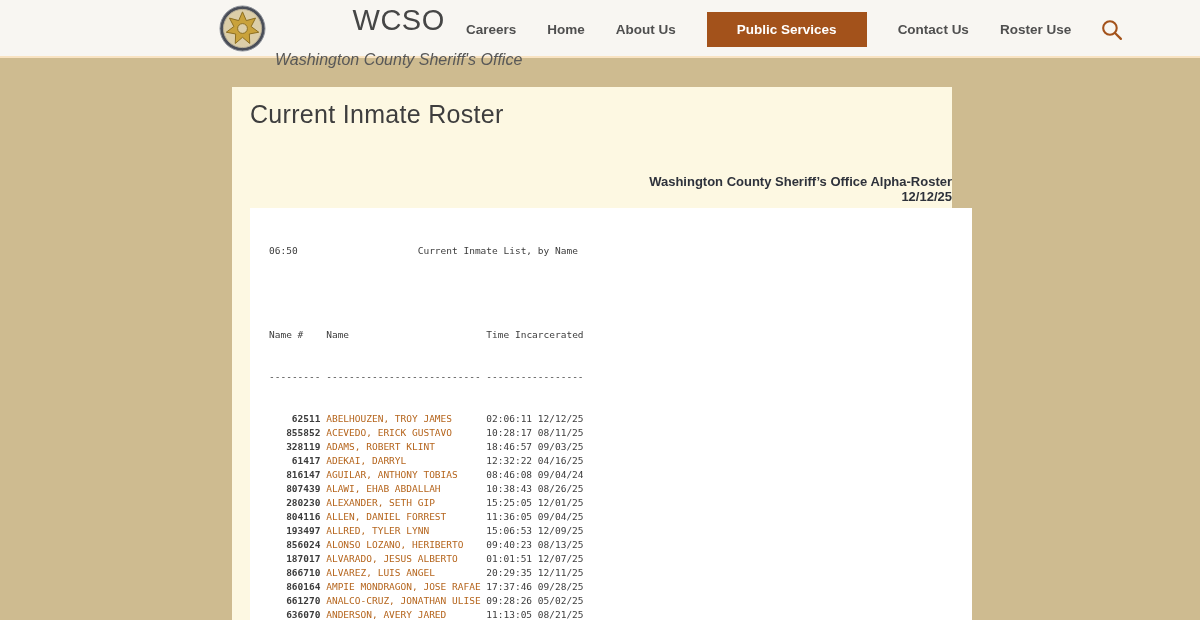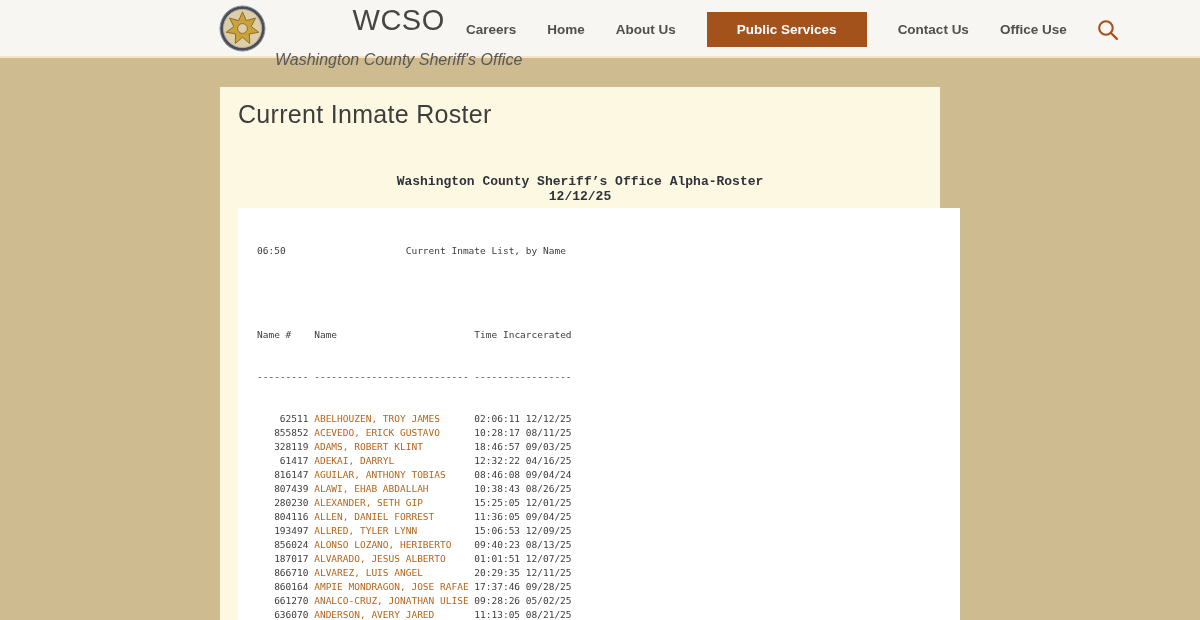--- a/index.html
+++ b/index.html
@@ -32,45 +32,45 @@
   }
   .nav-item.active{
     background:var(--accent,#A3521B);color:#FFFFFF;padding:10px 30px;
   }
   .search-btn{
     background:none;border:none;margin-left:26px;padding:2px;cursor:pointer;
     display:flex;align-items:center;justify-content:center;
   }
   
   .content-panel{
-    position:absolute;left:220px;top:87px;width:720px;height:533px;
+    position:absolute;left:232px;top:87px;width:720px;height:533px;
     background:var(--cream,#FDF8E2);
   }
   .page-title{
     margin:13px 0 0 18px;font-size:25px;font-weight:500;color:var(--text-dark,#3E3E3E);
     letter-spacing:0.3px;
   }
   .roster-heading-block{
-    margin-top:45px;text-align:center;
-    font-family:Liberation Mono, monospace;font-weight:700;
+    margin-top:45px;text-align:right;
+    font-family:Liberation Sans, sans-serif;font-weight:700;
     font-size:13px;line-height:15px;color:#2E323B;
   }
   
   .roster-report{
     position:absolute;left:18px;top:121px;width:722px;bottom:0;
     background:var(--table-bg,#FFFFFF);
     padding:8px 0 0 19px;overflow:hidden;
     font-family:"DejaVu Sans Mono", monospace;
     font-size:9.5px;line-height:14px;color:var(--mono-text,#3C3C3C);
     white-space:pre;
   }
   .report-line{height:14px;}
   .gap21{display:inline-block;width:21ch;}
   .row{height:14px;}
-  .num{display:inline-block;width:9ch;text-align:right;margin-right:1ch;}
+  .num{display:inline-block;width:9ch;text-align:right;margin-right:1ch;font-weight:bold;}
   .iname{display:inline-block;width:28ch;color:var(--link,#B5651D);text-decoration:none;cursor:pointer;}
   .itime{color:var(--mono-text,#3C3C3C);}
 </style>
 </head>
 <body>
 
 <header class="site-header">
   <div class="logo-badge">
     <svg width="47" height="47" viewBox="0 0 48 48">
       <circle cx="24" cy="24" r="23" fill="#4A4E58"></circle>
@@ -84,21 +84,21 @@
     <div class="brand-title">WCSO</div>
     <div class="brand-subtitle">Washington County Sheriff's Office</div>
   </div>
   <nav class="main-nav">
     <div class="nav-items">
         <a class="nav-item">Careers</a>
         <a class="nav-item">Home</a>
         <a class="nav-item">About Us</a>
         <a class="nav-item active">Public Services</a>
         <a class="nav-item">Contact Us</a>
-        <a class="nav-item">Office Use</a>
+        <a class="nav-item">Roster Use</a>
       </div>
     <button class="search-btn">
       <svg width="25" height="25" viewBox="0 0 24 24">
         <circle cx="10.5" cy="10.5" r="6.5" fill="none" stroke="#A3521B" stroke-width="2"></circle>
         <line x1="15.6" y1="15.6" x2="21" y2="21" stroke="#A3521B" stroke-width="2.2" stroke-linecap="round"></line>
       </svg>
     </button>
   </nav>
 </header>
 

